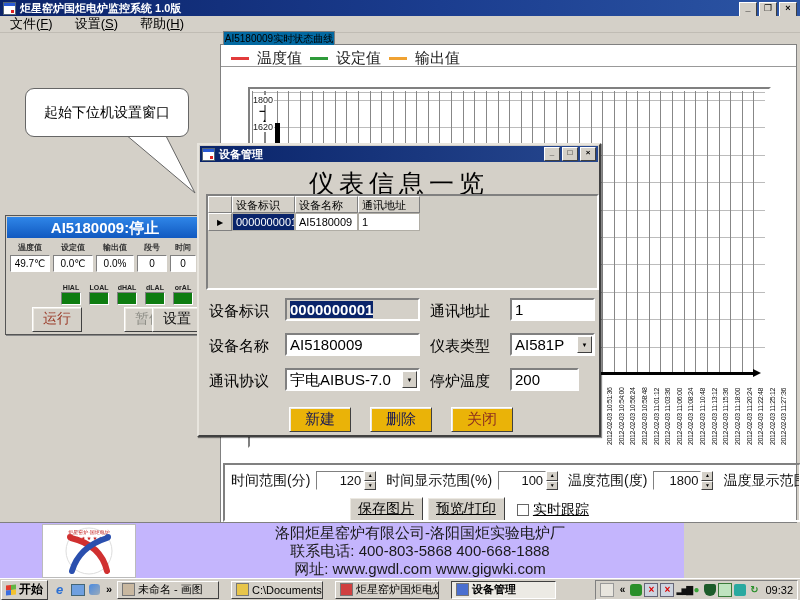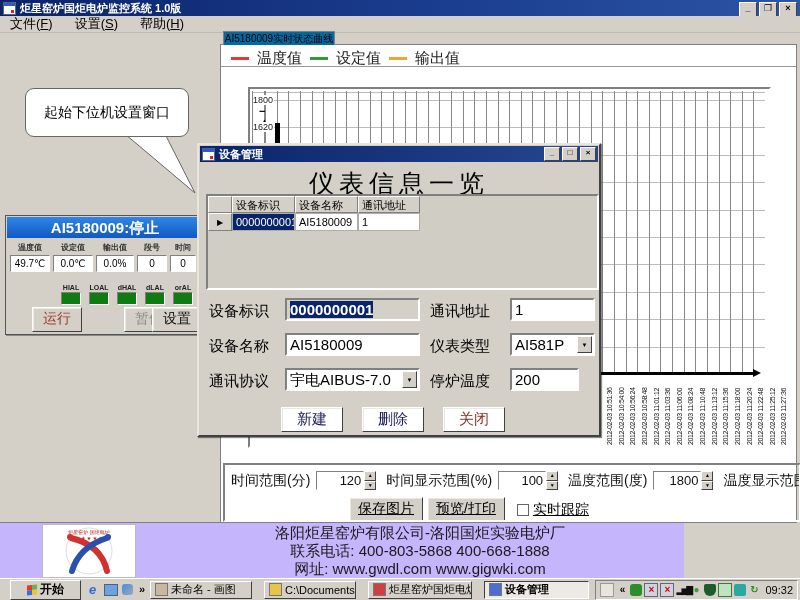--- a/index.html
+++ b/index.html
@@ -89,32 +89,32 @@
   .gsel{background:#d4d0c8;border:1px solid;border-color:#fff #808080 #808080 #fff;text-align:center;padding:0;}
   .gdata{background:#fff;border:1px solid #b0ada5;color:#000;}
   .gdata.hl{background:#0a246a;color:#fff;}
   .flabel{position:absolute;font-size:15px;color:#000;white-space:nowrap;}
   .fbox{position:absolute;height:23px;background:#fff;border:2px solid;border-color:#808080 #fff #fff #808080;
     box-sizing:border-box;font-size:15px;line-height:19px;padding-left:3px;color:#000;white-space:nowrap;overflow:hidden;}
   .fbox.gray{background:#d4d0c8;}
   .fbox .selhl{background:#0a246a;color:#fff;font-weight:bold;}
   .ddbtn{position:absolute;right:1px;top:1px;bottom:1px;width:13px;background:#d4d0c8;border:1px solid;
     border-color:#fff #404040 #404040 #fff;font-size:6px;text-align:center;line-height:17px;color:#000;}
-  .dlgbtn{position:absolute;top:262px;width:60px;height:23px;background:#ffffff;border:1px solid;
-    border-color:#fff #404040 #404040 #fff;box-shadow:inset 1px 1px 0 #ece9e2;font-size:15px;text-align:center;line-height:21px;}
+  .dlgbtn{position:absolute;top:262px;width:60px;height:23px;background:#eab308;border:1px solid;
+    border-color:#fff #404040 #404040 #fff;box-shadow:inset 1px 1px 0 #ece9e2;font-size:15px;text-align:center;line-height:21px;margin-left:8px;}
   
   #footer{left:0;top:522px;width:684px;height:55px;background:#c4b5fd;border-top:1px solid #808080;}
   #logo{position:absolute;left:42px;top:1px;width:92px;height:52px;background:#fff;border:1px solid #bbb;}
   #footer-lines{position:absolute;left:140px;top:1px;width:560px;text-align:center;font-size:15px;color:#1a1a1a;}
   #footer-lines div{height:18px;line-height:18px;}
   
   #taskbar{left:0;top:578px;width:800px;height:22px;background:#d4d0c8;border-top:1px solid #fff;box-sizing:border-box;
     display:flex;align-items:center;}
-  #startbtn{margin-left:10px;height:18px;background:#d4d0c8;border:1px solid;border-color:#fff #404040 #404040 #fff;
-    display:flex;align-items:center;font-size:12px;font-weight:bold;padding:0 16px;}
+  #startbtn{margin-left:1px;height:18px;background:#d4d0c8;border:1px solid;border-color:#fff #404040 #404040 #fff;
+    display:flex;align-items:center;font-size:12px;font-weight:bold;padding:0 4px;}
   #winflag{width:10px;height:10px;display:grid;grid-template-columns:5px 5px;grid-template-rows:5px 5px;margin-right:3px;transform:skewY(-5deg);}
   #winflag i{display:block;}
   .ql{width:15px;height:15px;margin-left:4px;font-size:11px;line-height:15px;text-align:center;}
   .tbtn{height:18px;background:#d4d0c8;border:1px solid;border-color:#fff #404040 #404040 #fff;
     display:flex;align-items:center;font-size:11px;padding:0 4px;margin-left:3px;white-space:nowrap;overflow:hidden;box-sizing:border-box;}
   .tbtn.active{border-color:#404040 #fff #fff #404040;background:#eceae4;font-weight:bold;}
   .ticon{width:11px;height:11px;margin-right:3px;flex:0 0 auto;}
   #tray{margin-left:auto;height:18px;border:1px solid;border-color:#808080 #fff #fff #808080;display:flex;
     align-items:center;padding:0 4px;margin-right:2px;gap:2px;}
   .tricon{width:12px;height:12px;font-size:10px;line-height:12px;text-align:center;flex:0 0 auto;}

